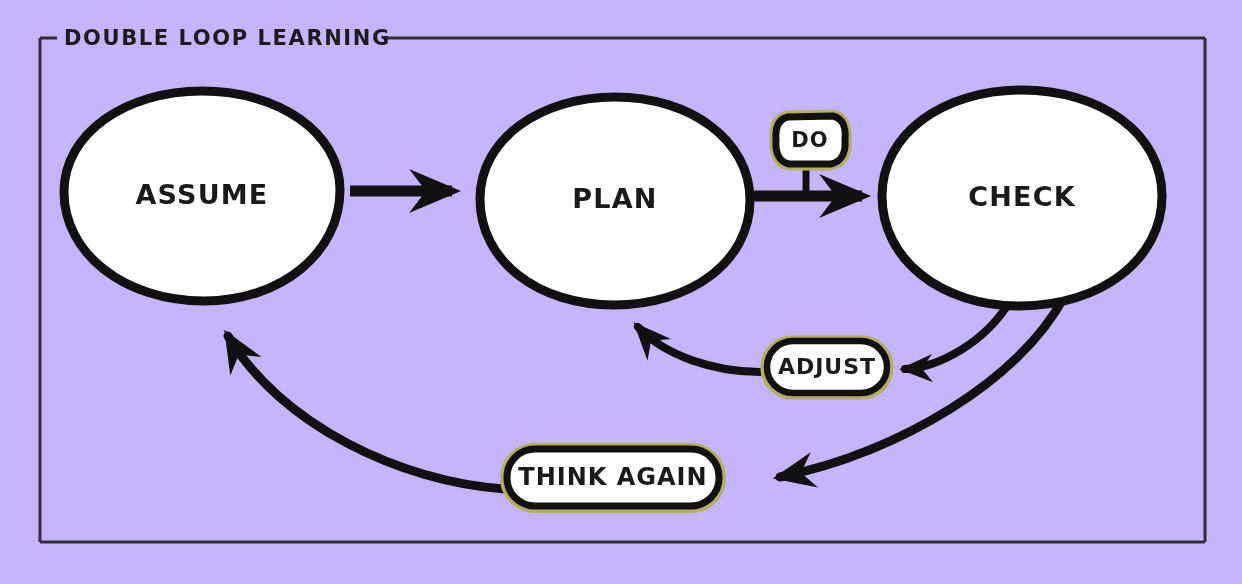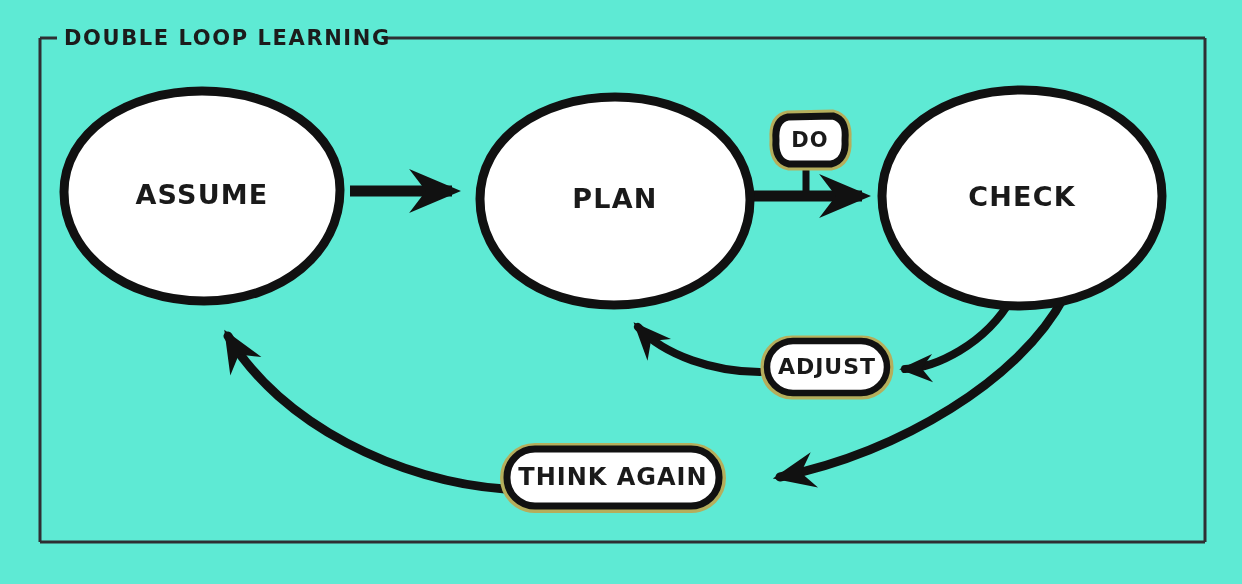--- a/index.html
+++ b/index.html
@@ -8,21 +8,21 @@
     padding: 0;
     background: #ffffff;
   }
   body {
     font-family: "DejaVu Sans", "Liberation Sans", sans-serif;
   }
   #stage {
     position: relative;
     width: 1242px;
     height: 584px;
-    background: #5eead4;
+    background: #c4b5fd;
     overflow: hidden;
   }
   #canvas {
     position: absolute;
     top: 0;
     left: 0;
     width: 1242px;
     height: 584px;
   }
   .node-text {

